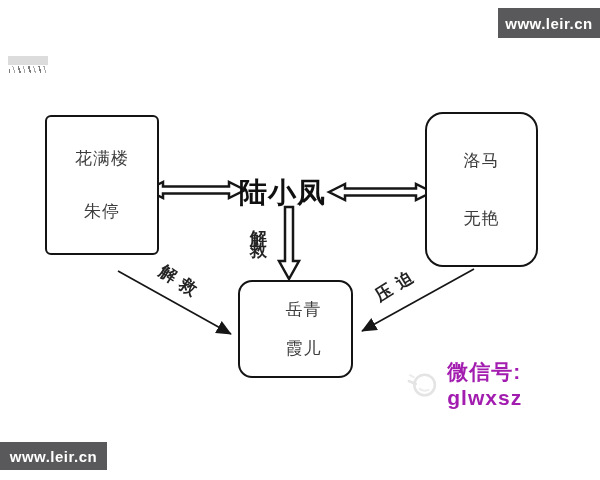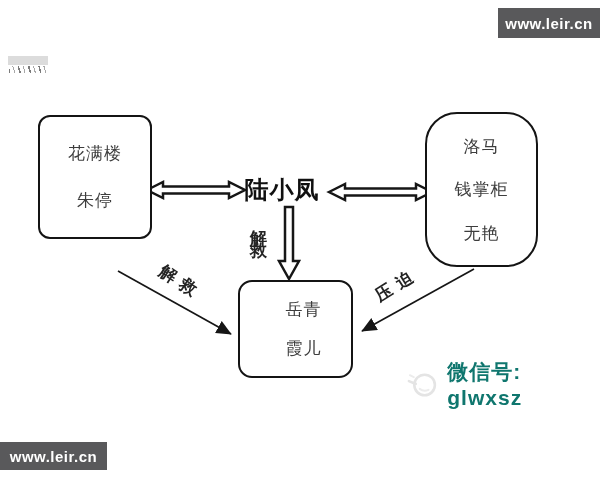--- a/index.html
+++ b/index.html
@@ -29,45 +29,45 @@
   .blockarrow { fill:#ffffff; stroke:#161616; stroke-width:2.5; stroke-linejoin:miter; }
   .thinline   { stroke:#161616; stroke-width:1.7; fill:none; }
 
   
   .node {
     position:absolute; z-index:2; background:#ffffff;
     border:2px solid #141414; box-sizing:border-box;
     display:flex; flex-direction:column; align-items:center; justify-content:space-evenly;
     color:#3d3d3d; font-size:17px; letter-spacing:1px; text-align:center;
   }
-  .box-left   { left:38px;  top:115px; width:114px; height:124px; border-radius:12px; }
-  .box-right  { left:425px; top:112px; width:113px; height:155px; border-radius:32px; }
+  .box-left   { left:45px;  top:115px; width:114px; height:140px; border-radius:6px; }
+  .box-right  { left:425px; top:112px; width:113px; height:155px; border-radius:18px; }
   .box-bottom { left:238px; top:280px; width:115px; height:98px;  border-radius:14px;padding-left:16px; }
 
   
   .center-node {
     position:absolute; z-index:3; left:238px; top:174px; width:88px;
-    text-align:center; font-size:24px; font-weight:bold; color:#101010; letter-spacing:1px;
+    text-align:right; font-size:28px; font-weight:bold; color:#101010; letter-spacing:1px;
   }
 
   
   .rel { position:absolute; z-index:3; color:#232323; font-size:17px; font-weight:600; }
   .rel-union    { left:183px; top:161px; width:56px; text-align:center; }
   .rel-confront { left:350px; top:163px; width:64px; text-align:center; }
   .rel-down {
     left:247px; top:217px; height:80px;
     writing-mode:vertical-rl; text-orientation:upright; letter-spacing:10px; font-weight:600;
   }
   .rel-diag-left  { left:157px; top:271px; transform:rotate(33deg);  letter-spacing:7px; font-weight:600; }
   .rel-diag-right { left:373px; top:273px; transform:rotate(-32deg); letter-spacing:7px; font-weight:600; }
 
   
   .watermark { position:absolute; left:404px; top:358px; display:flex; align-items:center; z-index:2; }
   .wlogo { width:38px; height:38px; }
-  .wtext { color:#0f766e; font-size:21px; font-weight:bold; margin-left:6px; letter-spacing:1px; }
+  .wtext { color:#a21caf; font-size:21px; font-weight:bold; margin-left:6px; letter-spacing:1px; }
 </style>
 </head>
 <body>
 
 <div class="stage">
 
   <div class="banner banner-top">www.leir.cn</div>
 
   <div class="frag-bar"></div>
   <div class="frag-marks"></div>
@@ -90,21 +90,20 @@
     <line class="thinline" x1="474" y1="269" x2="362" y2="331" marker-end="url(#ah)"></line>
   </svg>
 
   <div class="node box-left">
     <span>花满楼</span>
     <span>朱停</span>
   </div>
 
   <div class="node box-right">
     <span>洛马</span>
-    <span>钱掌柜</span>
     <span>无艳</span>
   </div>
 
   <div class="node box-bottom">
     <span>岳青</span>
     <span>霞儿</span>
   </div>
 
   <div class="center-node">陆小凤</div>
 

